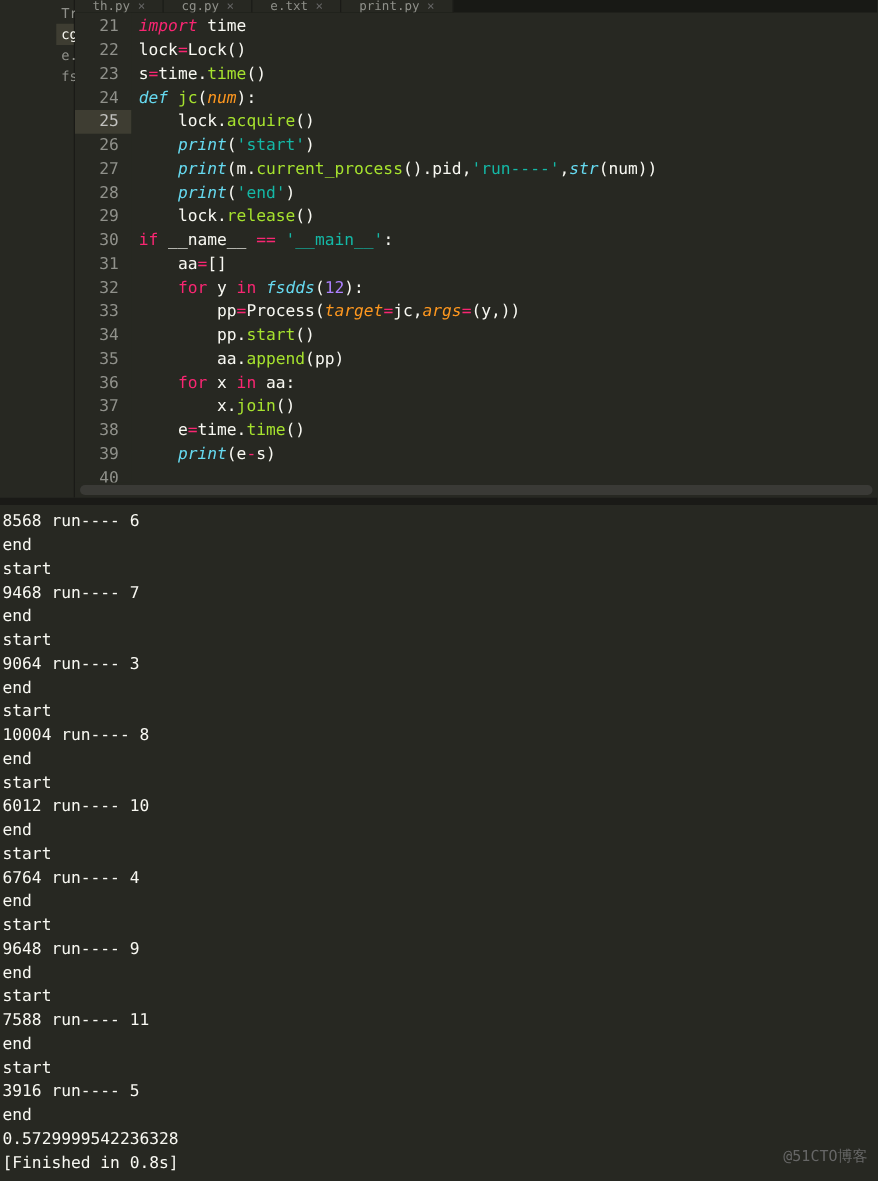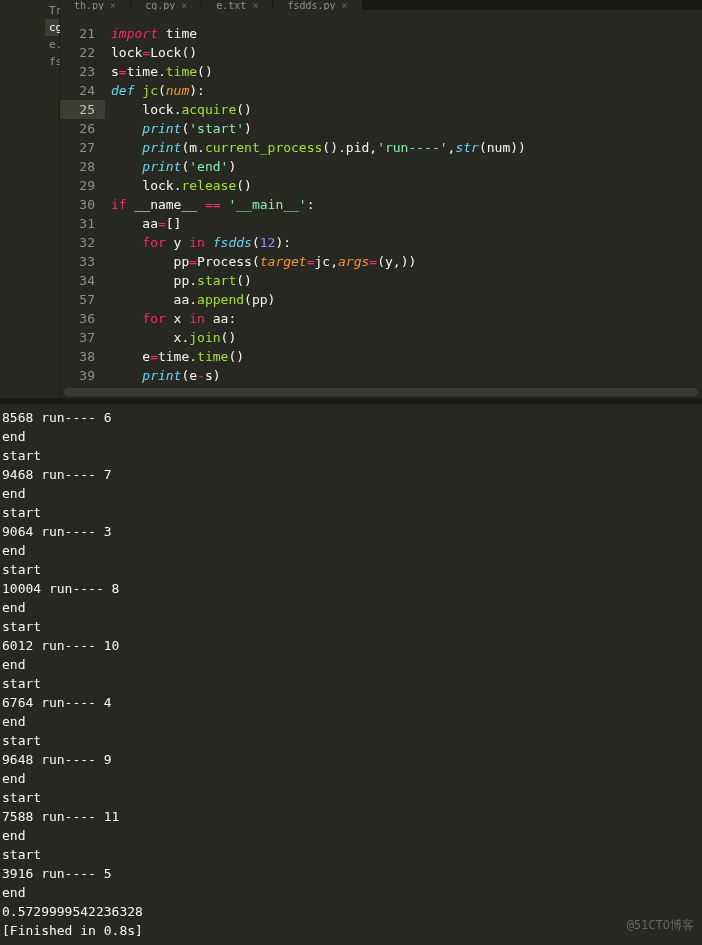--- a/index.html
+++ b/index.html
@@ -57,21 +57,20 @@
       border-right: 1px solid #1a1a17;
       display: flex;
       align-items: center;
       gap: 6px;
     }
     .tab-close { color: #666; font-size: 10px; }
     .code-area {
       flex: 1;
       display: flex;
       overflow: hidden;
-      margin-top: 12px;
     }
     .gutter {
       width: 45px;
       background: #272822;
       padding-top: 2px;
     }
     .line-number {
       text-align: right;
       padding-right: 10px;
       color: #90918b;
@@ -88,21 +87,21 @@
       padding-top: 2px;
       padding-left: 6px;
       line-height: 19px;
       font-size: 13px;
     }
     .code-line { height: 19px; white-space: pre; }
     .kw { color: #f92672; font-style: italic; }
     .kw2 { color: #f92672; }
     .def { color: #66d9ef; font-style: italic; }
     .fn { color: #a6e22e; }
-    .str { color: #86efac; }
+    .str { color: #14b8a6; }
     .num { color: #ae81ff; }
     .param { color: #fd971f; font-style: italic; }
     .builtin { color: #66d9ef; font-style: italic; }
     .op { color: #f92672; }
     .punct { color: #f8f8f2; }
     .ident { color: #f8f8f2; }
     .console {
       flex: 1;
       background: #272822;
       padding: 4px 2px;
@@ -146,41 +145,41 @@
         </div>
         <div class="tab">
           <span>cg.py</span>
           <span class="tab-close">×</span>
         </div>
         <div class="tab">
           <span>e.txt</span>
           <span class="tab-close">×</span>
         </div>
         <div class="tab">
-          <span>fsdds.py</span>
+          <span>print.py</span>
           <span class="tab-close">×</span>
         </div>
       </div>
     <div class="code-area">
       <div class="gutter" id="gutter">
           <div class="line-number">21</div>
           <div class="line-number">22</div>
           <div class="line-number">23</div>
           <div class="line-number">24</div>
           <div class="line-number active">25</div>
           <div class="line-number">26</div>
           <div class="line-number">27</div>
           <div class="line-number">28</div>
           <div class="line-number">29</div>
           <div class="line-number">30</div>
           <div class="line-number">31</div>
           <div class="line-number">32</div>
           <div class="line-number">33</div>
           <div class="line-number">34</div>
-          <div class="line-number">57</div>
+          <div class="line-number">35</div>
           <div class="line-number">36</div>
           <div class="line-number">37</div>
           <div class="line-number">38</div>
           <div class="line-number">39</div>
           <div class="line-number">40</div>
         </div>
       <div class="code-content" id="code">
           <div class="code-line"><span class="kw">import</span><span class="ident"> time</span></div>
           <div class="code-line"><span class="ident">lock</span><span class="op">=</span><span class="ident">Lock</span><span class="punct">()</span></div>
           <div class="code-line"><span class="ident">s</span><span class="op">=</span><span class="ident">time</span><span class="punct">.</span><span class="fn">time</span><span class="punct">()</span></div>

